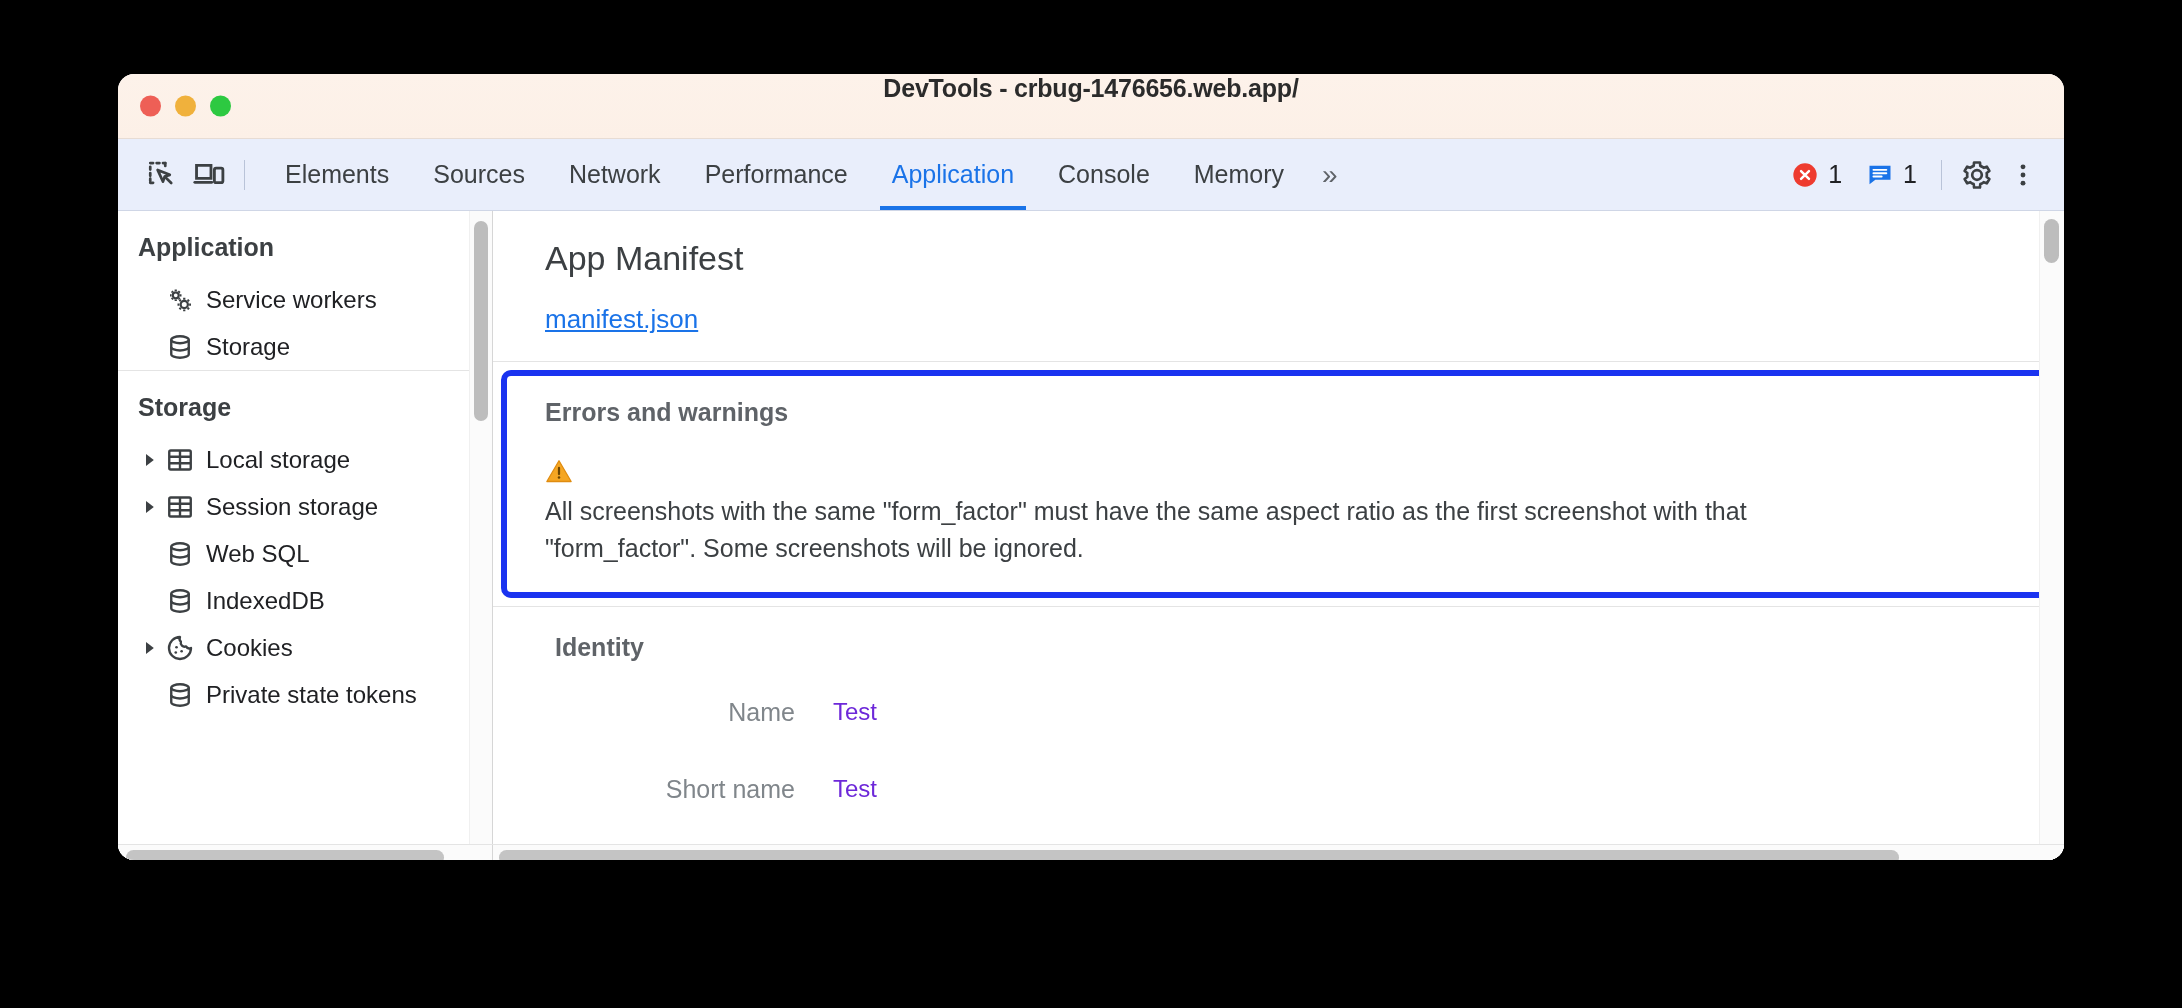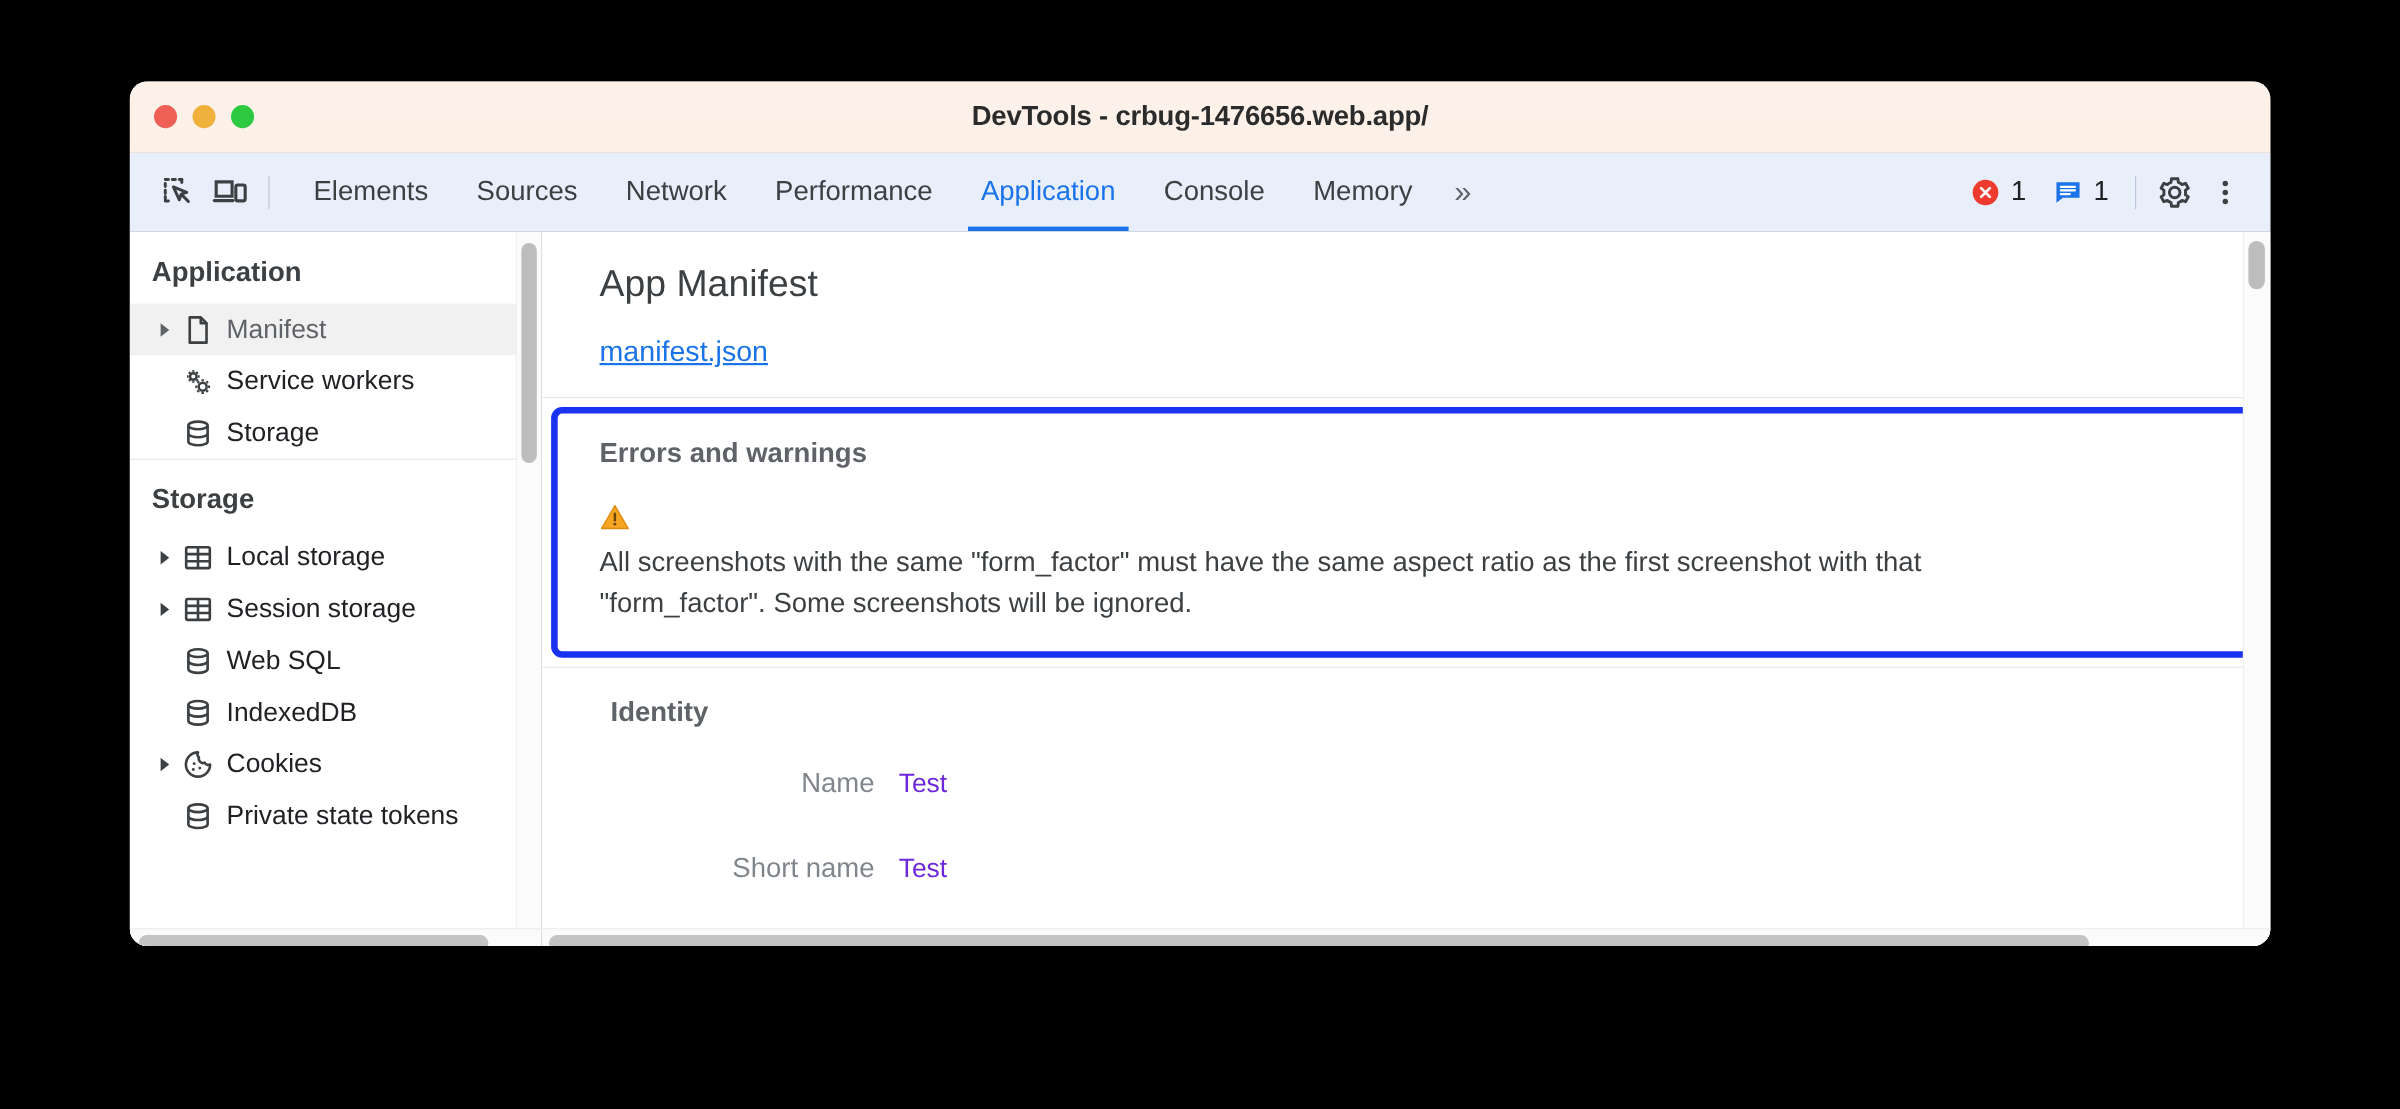--- a/index.html
+++ b/index.html
@@ -25,21 +25,21 @@
     box-shadow: 0 0 0 1px rgba(0,0,0,0.10);
   }
 
   
   #titlebar {
     position: relative;
     height: 64px;
     background: linear-gradient(180deg, #fdf2ea 0%, #fcf0e7 100%);
     border-bottom: 1px solid #e7dcd4;
     display: flex;
-    align-items: center;
+    align-items: flex-start;
   }
   #traffic-lights {
     position: absolute;
     left: 22px;
     top: 50%;
     transform: translateY(-50%);
     display: flex;
     gap: 14px;
   }
   .light {
@@ -291,22 +291,23 @@
     padding: 26px 0 0 62px;
   }
   .identity-title {
     font-size: 25px;
     font-weight: bold;
     color: #5f6368;
     margin-bottom: 36px;
   }
   .field-row {
     display: flex;
-    align-items: flex-end;
+    align-items: flex-start;
     margin-bottom: 48px;
+    gap: 16px;
   }
   .field-label {
     width: 240px;
     text-align: right;
     font-size: 25px;
     color: #80868b;
     margin-right: 22px;
     flex: none;
   }
   .field-value {
@@ -450,34 +451,20 @@
   </div>
 
   <div id="panels">
 
     <div id="sidebar">
       <div id="sidebar-scroll">
 
         <div class="side-group">
           <div class="side-group-title">Application</div>
 
-          <div class="side-item selected">
-            <span class="twisty">
-              <svg width="16" height="16" viewBox="0 0 10 10">
-                  <path d="M2.5 1.2L7.4 5l-4.9 3.8z" fill="#5f6368"></path>
-                </svg>
-            </span>
-            <span class="side-icon">
-              <svg width="30" height="30" viewBox="0 0 24 24">
-                <path d="M6 2.8h8l4.2 4.2v14.2H6z" fill="none" stroke="#3c4043" stroke-width="1.9" stroke-linejoin="round"></path>
-                <path d="M14 2.8V7h4.2" fill="none" stroke="#3c4043" stroke-width="1.9" stroke-linejoin="round"></path>
-              </svg>
-            </span>
-            <span class="side-label">Manifest</span>
-          </div>
 
           <div class="side-item">
             <span class="twisty empty"></span>
             <span class="side-icon">
               <svg width="30" height="30" viewBox="0 0 24 24">
                 <g fill="none" stroke="#3c4043" stroke-width="1.8">
                   <circle cx="8.6" cy="8.2" r="2.4"></circle>
                   <path d="M8.6 3.6v1.2M8.6 11.6v1.2M4 8.2h1.2M12 8.2h1.2M5.4 5l.9.9M10.9 10.5l.9.9M11.8 5l-.9.9M6.3 10.5l-.9.9"></path>
                   <circle cx="15.4" cy="15.6" r="2.9"></circle>
                   <path d="M15.4 10.2v1.5M15.4 19.5v1.5M10 15.6h1.5M19.3 15.6h1.5M11.6 11.8l1.1 1.1M18.1 18.3l1.1 1.1M19.2 11.8l-1.1 1.1M12.7 18.3l-1.1 1.1"></path>

